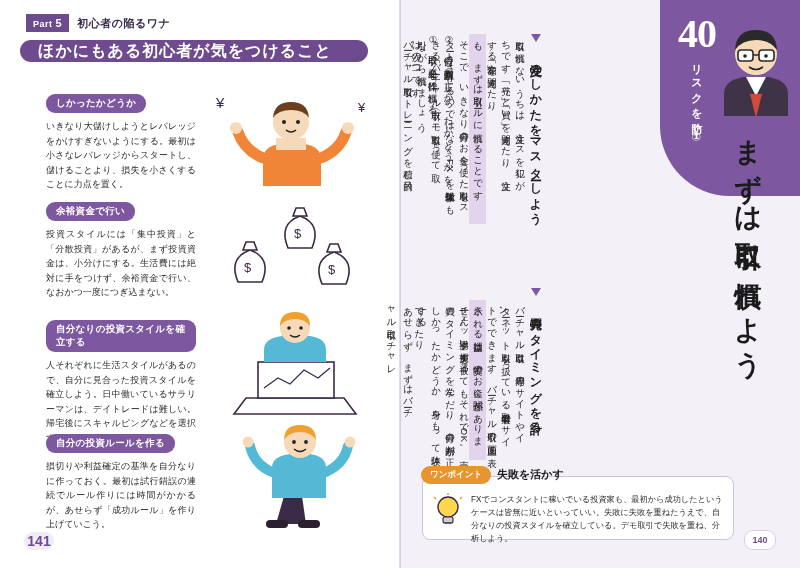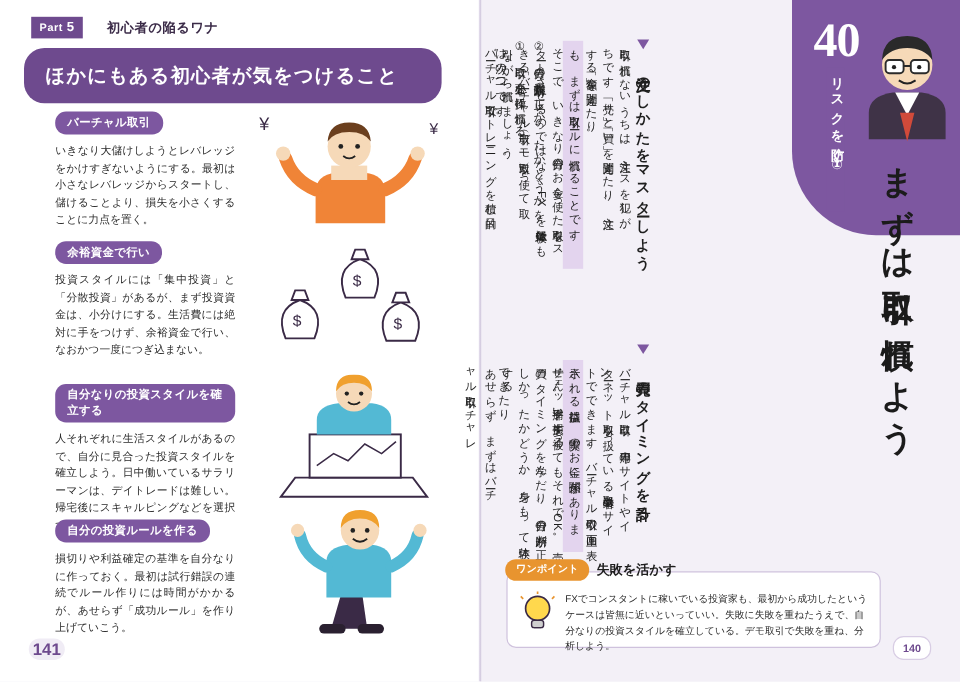--- a/index.html
+++ b/index.html
@@ -16,37 +16,37 @@
   .left{
     position:relative;
     width:400px;height:568px;
     background:#ffffff;
     box-sizing:border-box;
   }
   .left-inner{position:absolute;left:0;top:0;width:400px;height:568px;}
 
   .part-bar{
     position:absolute;left:26px;top:14px;
-    display:flex;align-items:center;gap:20px;
+    display:flex;align-items:center;gap:8px;
   }
   .part-tag{
     background:#6e4a8e;color:#fff;
     font-size:9px;font-weight:bold;
     padding:3px 7px 3px 7px;
     letter-spacing:.5px;
   }
   .part-tag .num{font-size:11px;}
   .part-title{
     font-size:11px;color:#3b2b48;font-weight:bold;
     letter-spacing:.5px;
   }
 
   .headline{
     position:absolute;left:20px;top:40px;
-    width:348px;height:46px;
+    width:348px;height:22px;
     background:#6e4a8e;
     border-radius:17px;
     display:flex;align-items:center;
     padding-left:18px;
     box-sizing:border-box;
   }
   .headline span{
     color:#fff;font-size:16px;font-weight:bold;letter-spacing:1px;
   }
 
@@ -200,21 +200,21 @@
           <span class="num">5</span>
         </div>
         <div class="part-title">初心者の陥るワナ</div>
       </div>
 
       <div class="headline">
         <span>ほかにもある初心者が気をつけること</span>
       </div>
 
       <div class="block" style="top:92px;">
-        <div class="blk-label">バーチャル取引</div>
+        <div class="blk-label">しかったかどうか</div>
         <div class="blk-body">いきなり大儲けしようとレバレッジをかけすぎないようにする。最初は小さなレバレッジからスタートし、儲けることより、損失を小さくすることに力点を置く。</div>
       </div>
 
       <svg class="ill" style="left:208px;top:88px;" width="170" height="100" viewBox="0 0 170 100">
         <rect x="0" y="0" width="170" height="100" fill="none"></rect>
 
         <path d="M55 98 L55 72 Q55 58 72 56 L96 56 Q113 58 113 72 L113 98 Z" fill="#f08437"></path>
         <rect x="68" y="50" width="30" height="12" fill="#f6d9b8"></rect>
 
         <circle cx="83" cy="34" r="18" fill="#f6d9b8"></circle>

